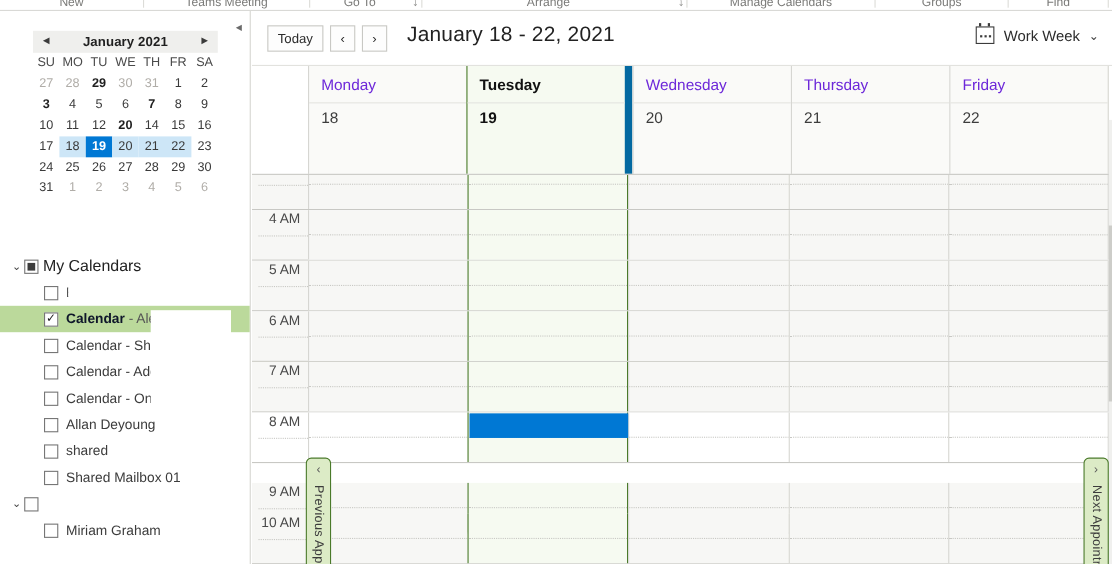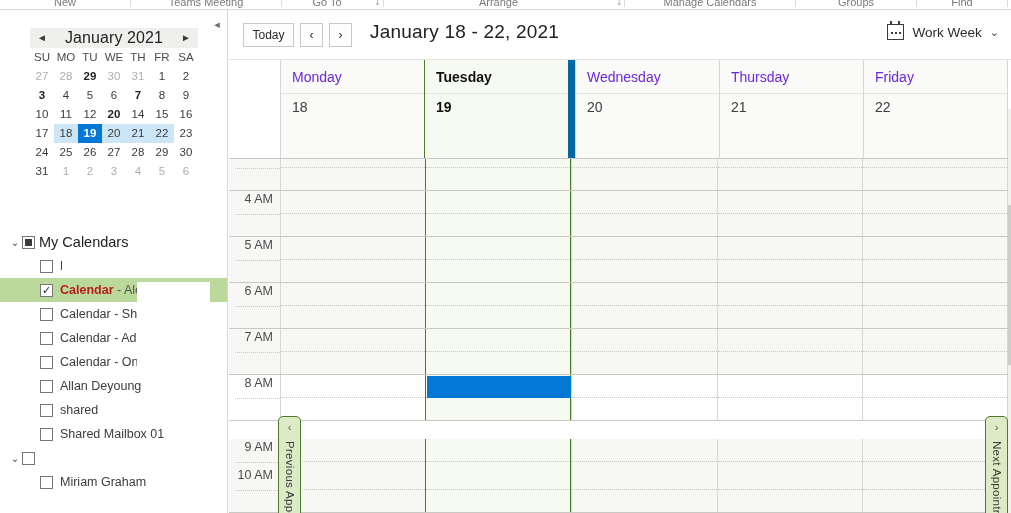--- a/index.html
+++ b/index.html
@@ -54,21 +54,21 @@
   .datenav { position: absolute; top: 18px; left: 30px; width: 168px; }
   .dn-header {
     display: flex; align-items: center; justify-content: space-between;
     height: 20px; background: #efefed; padding: 0 5px;
   }
   .dn-arrow {
     font-size: 10px; color: #3b3b3b; cursor: pointer;
     width: 14px; text-align: center; line-height: 20px;
   }
   .dn-title {
-    font-size: 16px; font-weight: normal; color: #1f1f1f;
+    font-size: 12px; font-weight: bold; color: #1f1f1f;
     letter-spacing: .1px;
     text-align: center;
   }
   .dn-grid {
     display: grid; grid-template-columns: repeat(7, 24px);
     margin-top: 0;
   }
   .dn-dow {
     height: 19px; line-height: 19px; text-align: center;
     font-size: 11.5px; color: #4a4a4a;
@@ -101,21 +101,21 @@
   .ct-item {
     display: flex; align-items: center; height: 24px;
     padding-left: 40px; cursor: pointer; position: relative;
   }
   .ct-item.selected { background: #bbd99b; }
   .ct-item .ct-label {
     font-size: 12.5px; color: #3c3c3c; margin-left: 7px;
     white-space: nowrap; overflow: hidden;
   }
   .ct-item.selected .ct-label { color: #1f1f1f; }
-  .ct-label .strong { font-weight: bold; color: #b91c1c; }
+  .ct-label .strong { font-weight: bold; color: #0f172a; }
   .ct-label .dim { color: #555; }
 
   .cbox {
     width: 13px; height: 13px; flex: 0 0 13px;
     border: 1px solid #767676; background: #fff;
     display: inline-flex; align-items: center; justify-content: center;
     font-size: 10px; color: #1f1f1f; line-height: 1;
   }
   .cbox.partial::after {
     content: ""; width: 7px; height: 7px; background: #3c3c3c; display: block;

